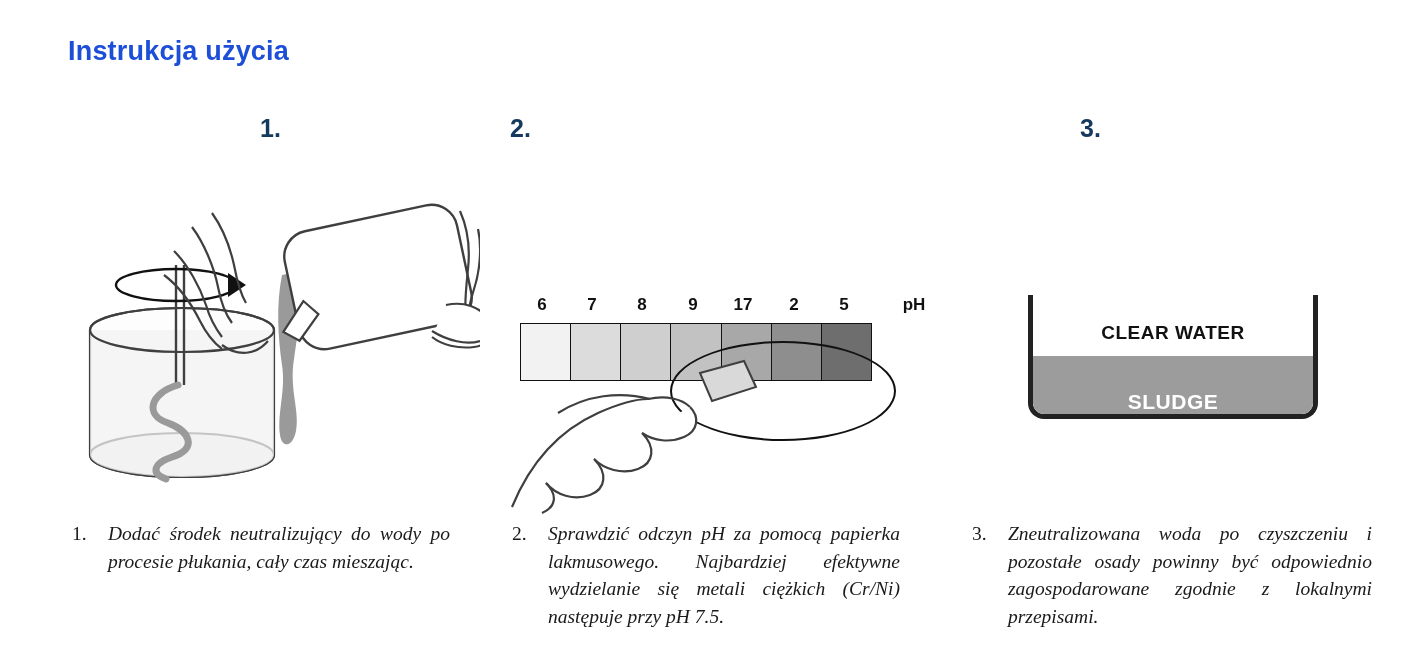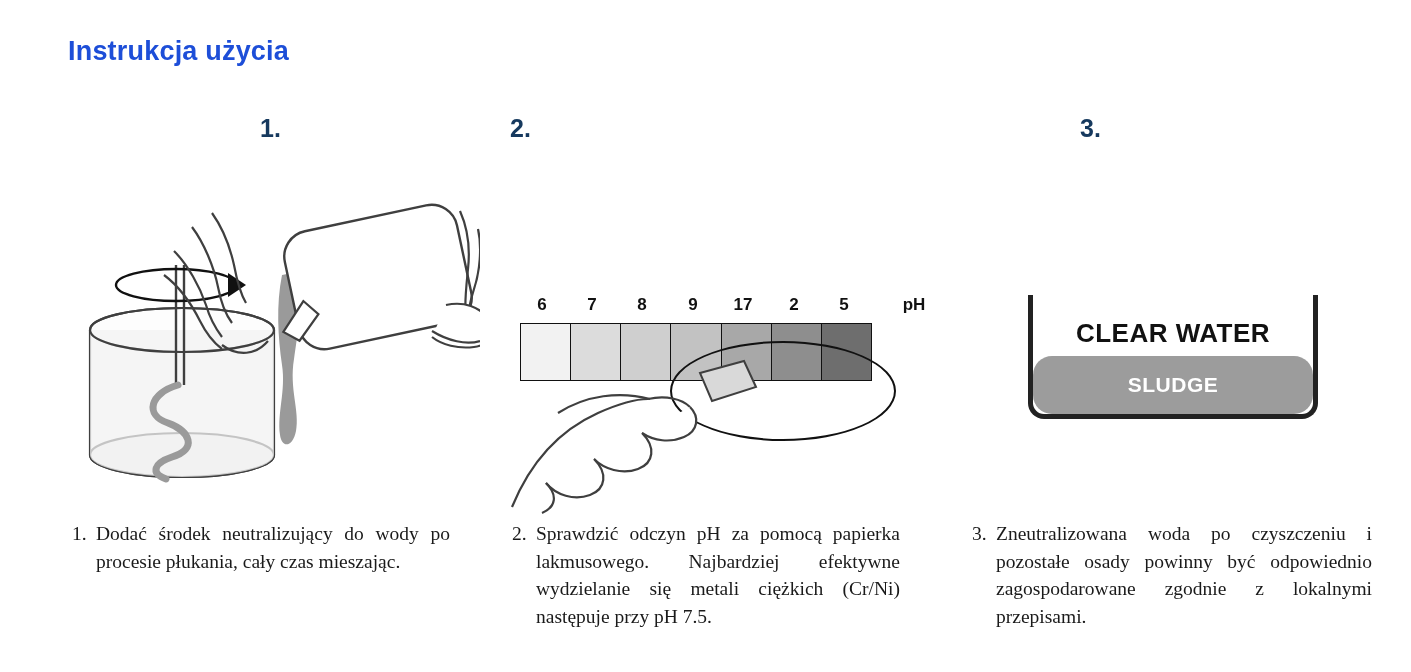--- a/index.html
+++ b/index.html
@@ -67,21 +67,22 @@
     color: #1a1a1a;
     text-align: justify;
   }
   .caption .num {
     position: absolute;
     left: 0;
     top: 0;
   }
   .caption .txt {
     display: block;
-    margin-left: 24px;
+    margin-left: 36px;
+    font-style: italic;
   }
   .step-1 .caption { left: 12px; width: 378px; }
   .step-2 .caption { left: 12px; width: 388px; }
   .step-3 .caption { left: 12px; width: 400px; }
 
   
   .ph-wrap {
     position: absolute;
     left: 20px;
     top: 140px;
@@ -164,36 +165,35 @@
   .tank-clear {
     position: absolute;
     left: 0; right: 0; top: 10px;
     height: 56px;
     background: #ffffff;
     display: flex;
     align-items: center;
     justify-content: center;
   }
   .tank-clear span {
-    font-size: 26px;
+    font-size: 19px;
     font-weight: bold;
     color: #111;
     letter-spacing: 0.5px;
   }
   .tank-sludge {
     position: absolute;
     left: 0; right: 0; bottom: 0;
     height: 58px;
     background: #9c9c9c;
     display: flex;
-    align-items: center;
+    align-items: flex-end;
     justify-content: center;
     border-bottom-left-radius: 11px;
     border-bottom-right-radius: 11px;
-    border-radius: 19px;
   }
   .tank-sludge span {
     font-size: 21px;
     font-weight: bold;
     color: #ffffff;
     letter-spacing: 0.5px;
   }
   svg { display: block; }
 </style>
 </head>

